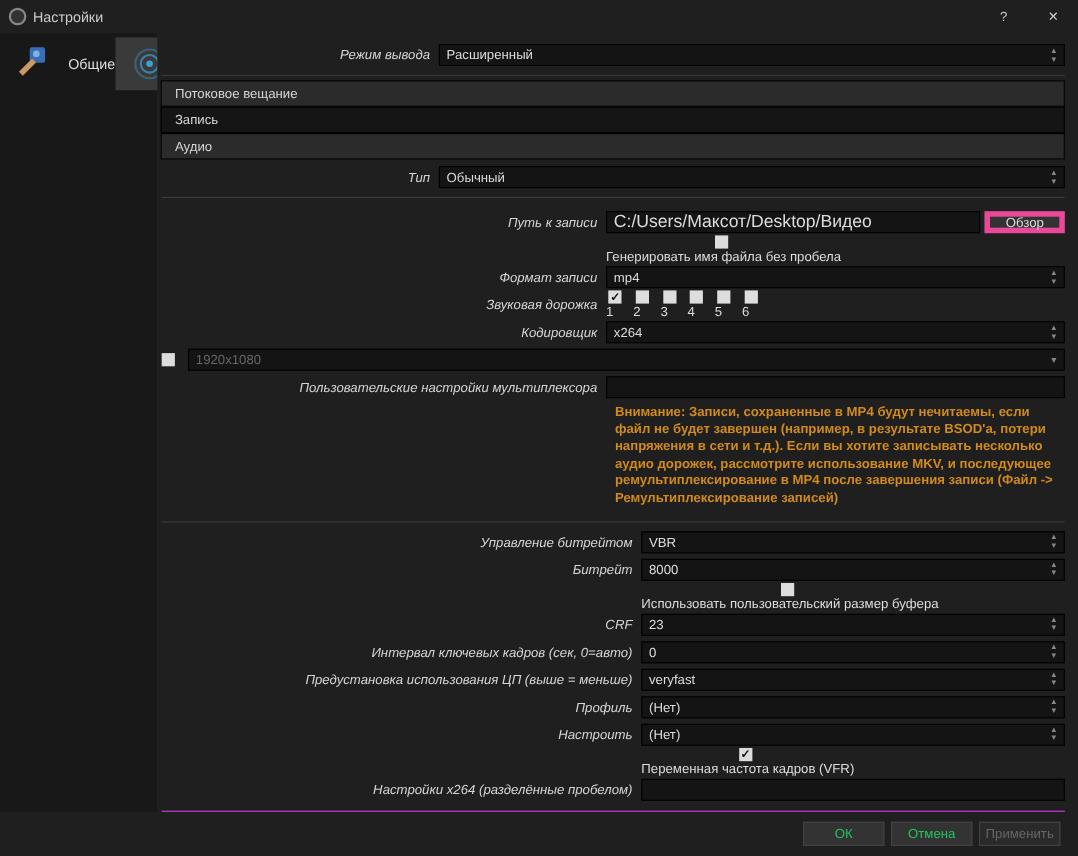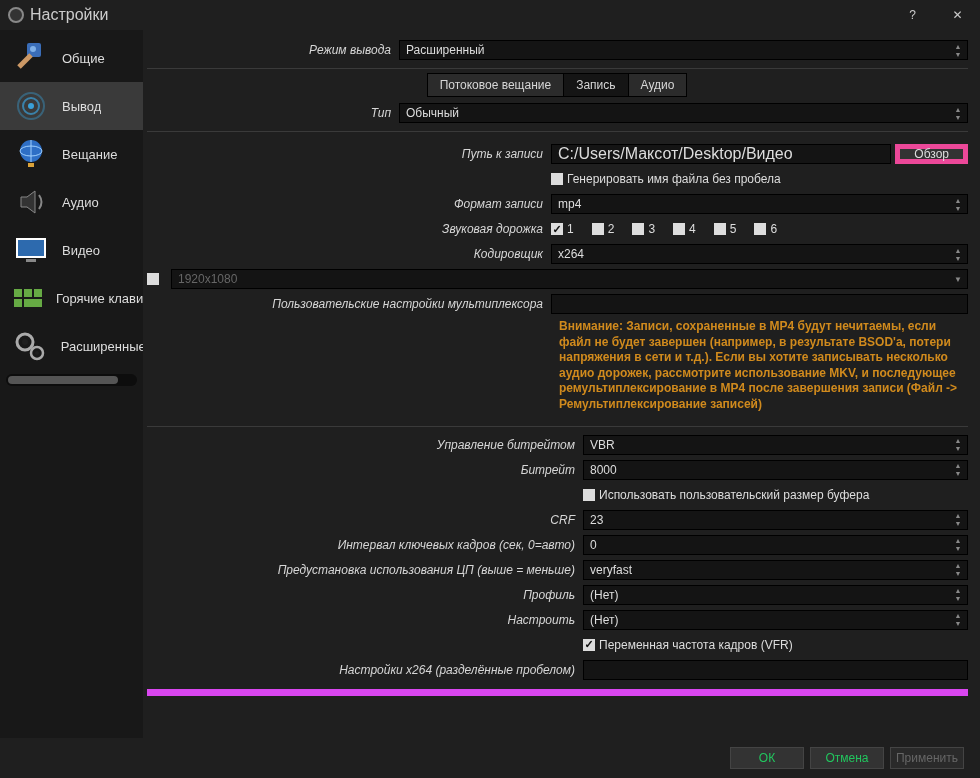--- a/index.html
+++ b/index.html
@@ -13,35 +13,35 @@
 .titlebar {
   height: 30px; background: #1f1f1f;
   display: flex; align-items: center;
   padding: 0 0 0 8px;
 }
 .titlebar .app-icon {
   width: 16px; height: 16px; border-radius: 50%;
   background: #333; border: 2px solid #888;
   margin-right: 6px; display: inline-block;
 }
-.titlebar .title { flex: 1; color: #ccc; font-size: 16px; }
+.titlebar .title { flex: 1; color: #ccc; font-size: 13px; }
 .titlebar .winbtns { display: flex; }
 .titlebar .winbtn {
   width: 45px; height: 30px;
   display: flex; align-items: center; justify-content: center;
   color: #ccc; cursor: pointer;
 }
 
 .body {
   display: flex; height: 708px;
 }
 .sidebar {
   width: 143px; background: #181818;
   padding: 4px 0 0 0;
-  display: flex; flex-direction: column;
+  display: flex; flex-direction: row;
 }
 .sidebar-item {
   height: 48px; display: flex; align-items: center;
   padding-left: 10px; gap: 10px; color: #ddd;
   cursor: pointer;
 }
 .sidebar-item.selected { background: #3a3a3a; }
 .sidebar-item .s-icon { width: 42px; height: 40px; display: flex; align-items: center; justify-content: center; }
 .sidebar-item .s-label { font-size: 13px; white-space: nowrap; overflow: hidden; }
 .sidebar-scroll {
@@ -98,29 +98,30 @@
   height: 20px; padding: 0 14px; background: #333;
   border: 5px solid #ec4899; color: #ddd; font-size: 12px;
   display: flex; align-items: center; cursor: pointer;
 }
 .checkbox {
   width: 12px; height: 12px; background: #ddd;
   display: inline-flex; align-items: center; justify-content: center;
   margin-right: 4px; color: #111; font-size: 11px; font-weight: bold;
 }
 .checkbox.checked::after { content: "✓"; }
-.chk-label { display: inline-flex; align-items: center; font-size: 12px; color: #ddd; cursor: pointer; }
+.chk-label { display: inline-flex; align-items: center; font-size: 12px; color: #ddd; cursor: pointer; flex-direction: column; }
 .chk-label .ct { margin-right: 14px; }
 
 .hr {
   height: 1px; background: #3a3a3a; margin: 6px 0 4px 0;
 }
 .tabs {
   display: flex; justify-content: center; gap: 0;
   margin: 4px 0 4px 0;
+  flex-direction: column;
 }
 .tab {
   padding: 4px 12px; background: #2b2b2b; border: 1px solid #000;
   font-size: 12px; cursor: pointer; margin-left: -1px;
 }
 .tab.active { background: #151515; }
 
 .track-row { display: flex; align-items: center; }
 .warning {
   color: #d08a1d; font-size: 12px; line-height: 1.3;

